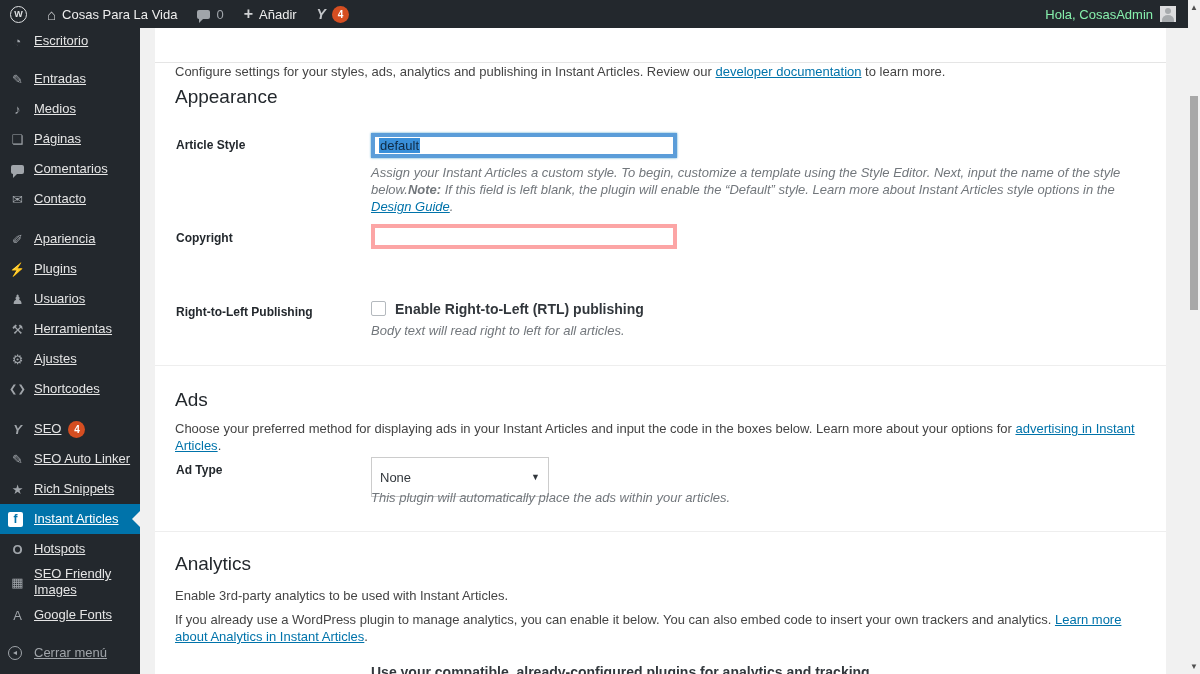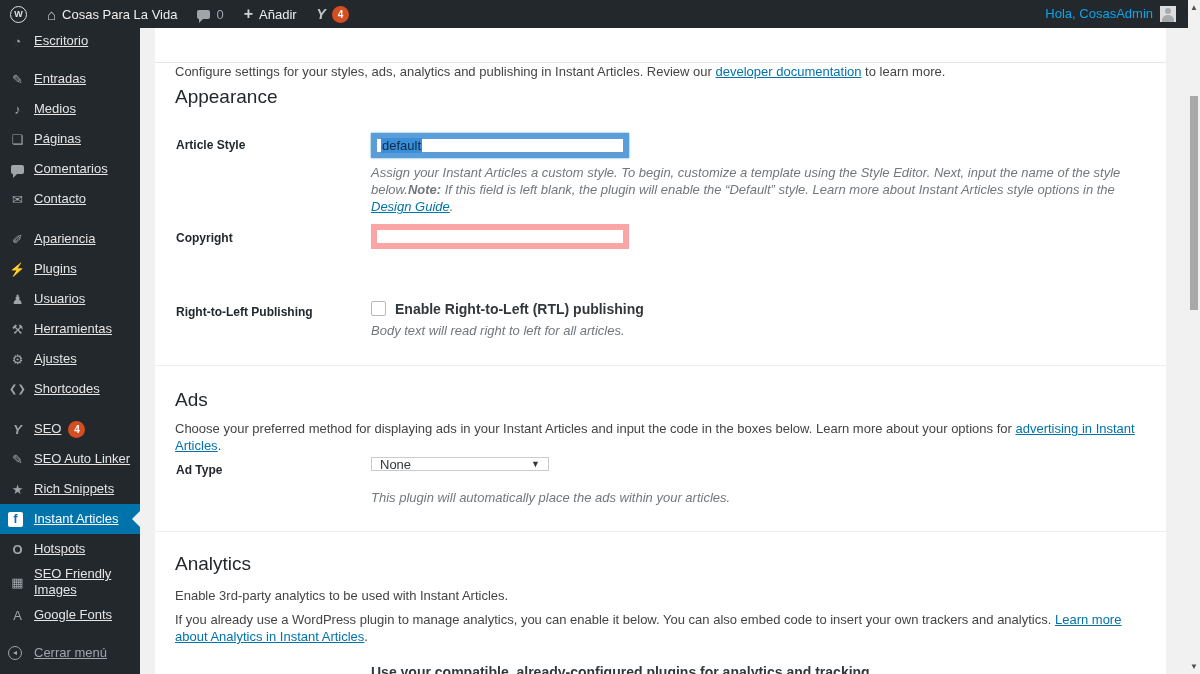--- a/index.html
+++ b/index.html
@@ -14,21 +14,21 @@
              display:flex; align-items:center; justify-content:center; font-size:9px; font-weight:bold; color:#dfe1e3; }
   .home-ic { font-size:15px; color:#cfd1d3; line-height:1; }
   .bubble { width:13px; height:9px; background:#a0a5aa; border-radius:2px; position:relative; display:inline-block; }
   .bubble::after { content:""; position:absolute; left:2px; bottom:-4px; border:3px solid transparent;
                    border-top-color:#a0a5aa; border-left-color:#a0a5aa; }
   .count { color:#a0a5aa; }
   .plus { font-size:16px; font-weight:bold; color:#cfd1d3; line-height:1; }
   .yoast-glyph { font-weight:bold; font-style:italic; color:#c3c6c9; font-size:14px; }
   .badge { background:#d54e21; color:#fff; border-radius:50%; min-width:17px; height:17px;
            font-size:10px; display:inline-flex; align-items:center; justify-content:center; font-weight:bold; padding:0 2px; }
-  .ab-right { margin-left:auto; display:flex; align-items:flex-start; gap:7px; padding:0 12px; color:#0ea5e9; }
+  .ab-right { margin-left:auto; display:flex; align-items:center; gap:7px; padding:0 12px; color:#86efac; }
   .avatar { width:16px; height:16px; background:#dcdcde; position:relative; overflow:hidden; }
   .avatar::before { content:""; position:absolute; top:2px; left:5px; width:6px; height:6px; border-radius:50%; background:#a7aaad; }
   .avatar::after { content:""; position:absolute; top:9px; left:2px; width:12px; height:10px; border-radius:50% 50% 0 0; background:#a7aaad; }
 
   
   .sidebar { position:absolute; top:28px; left:0; width:140px; height:646px; background:#23282d; color:#e5e5e5; z-index:10; }
   .side-item { display:flex; align-items:center; min-height:30px; padding:2px 8px; gap:7px; cursor:pointer; position:relative; }
   .side-item.first { min-height:26px; }
   .side-item.group { margin-top:10px; }
   .side-item.small-gap { margin-top:8px; }
@@ -48,31 +48,31 @@
 
   
   .content { position:absolute; left:140px; top:28px; width:1048px; height:646px; background:#f1f1f1; }
   .card { position:absolute; left:15px; top:0; width:1011px; height:646px; background:#fff; overflow:hidden; }
   .intro { position:absolute; left:0; top:0; width:100%; height:35px; border-bottom:1px solid #e5e5e5; }
   .intro-text { position:absolute; left:20px; top:10px; color:#444;margin-top:26px; }
   a, .lnk { color:#0073aa; text-decoration:underline; cursor:pointer; }
   .section-h { position:absolute; left:20px; font-size:19px; font-weight:400; color:#23282d; }
   .divider { position:absolute; left:0; width:100%; border-top:1px solid #eee; }
   .row-label { position:absolute; left:21px; font-size:12px; font-weight:bold; color:#23282d; }
-  .txt-input { position:absolute; left:216px; width:258px; height:25px; background:#fff;
-               border:6px solid #fca5a5; display:flex; align-items:center; padding:0 4px; font-size:13px; color:#32373c; }
+  .txt-input { position:absolute; left:216px; width:306px; height:25px; background:#fff;
+               border:4px solid #fca5a5; display:flex; align-items:center; padding:0 4px; font-size:13px; color:#32373c; }
   .txt-input.focused { border-color:#5b9dd9; box-shadow:0 0 2px rgba(30,140,190,.8); }
   .sel-text { background:#398fd9; color:#0e2a45; padding:0 1px; }
   .desc { position:absolute; left:216px; font-style:italic; color:#72777c; line-height:17px; }
   .desc b { font-weight:bold; }
   .para { position:absolute; left:20px; color:#444; line-height:17px; }
   .checkbox { position:absolute; left:216px; width:15px; height:15px; border:1px solid #b4b9be;
               border-radius:2px; background:#fff; cursor:pointer; }
   .cb-label { position:absolute; left:240px; font-size:14px; font-weight:bold; color:#32373c; }
-  .select { position:absolute; left:216px; width:178px; height:14px; border:1px solid #ccc; background:#fff;
+  .select { position:absolute; left:216px; width:178px; height:40px; border:1px solid #ccc; background:#fff;
             display:flex; align-items:center; justify-content:space-between; padding:0 8px; color:#32373c; cursor:pointer; }
   .select .arrow { font-size:9px; color:#32373c; }
   .partial-label { position:absolute; left:216px; font-size:14px; font-weight:bold; color:#32373c; }
 
   
   .scrollbar { position:absolute; right:0; top:0; width:12px; height:674px; background:#f1f1f1; z-index:30; }
   .sb-arrow { position:absolute; left:0; width:12px; text-align:center; font-size:8px; color:#505050; cursor:pointer; }
   .sb-up { top:3px; } .sb-down { bottom:3px; }
   .sb-thumb { position:absolute; left:2px; top:96px; width:8px; height:214px; background:#a8a8a8; cursor:pointer; }
 </style>

